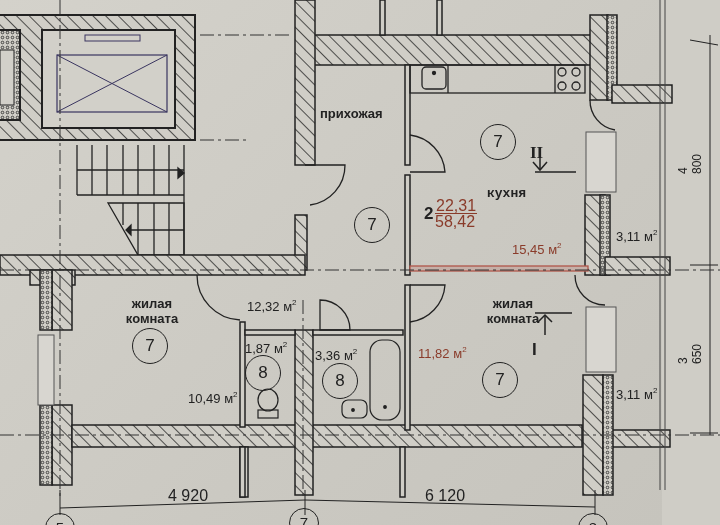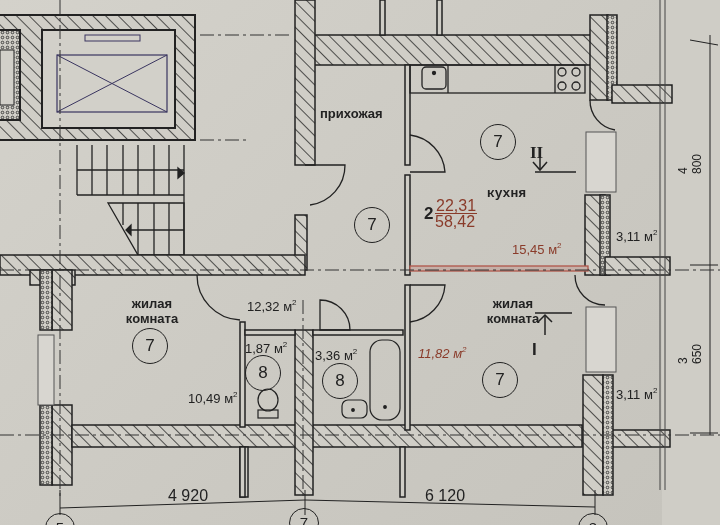--- a/index.html
+++ b/index.html
@@ -204,21 +204,21 @@
   <div class="circ" style="left:354px;top:207px;">7</div>
   <div class="circ" style="left:480px;top:124px;">7</div>
   <div class="circ" style="left:132px;top:328px;">7</div>
   <div class="circ" style="left:482px;top:362px;">7</div>
   <div class="circ" style="left:245px;top:355px;">8</div>
   <div class="circ" style="left:322px;top:363px;">8</div>
 
   <div class="area" style="left:247px;top:298px;"><span>12,32 м</span><sup>2</sup></div>
   <div class="area red" style="left:512px;top:241px;"><span>15,45 м</span><sup>2</sup></div>
   <div class="area" style="left:160px;top:390px;margin-left:28px;"><span>10,49 м</span><sup>2</sup></div>
-  <div class="area red" style="left:418px;top:345px;font-style:italic;"><span>11,82 м</span><sup>2</sup></div>
+  <div class="area red" style="left:418px;top:345px;"><span>11,82 м</span><sup>2</sup></div>
   <div class="area" style="left:245px;top:340px;"><span>1,87 м</span><sup>2</sup></div>
   <div class="area" style="left:315px;top:347px;text-align:center;"><span>3,36 м</span><sup>2</sup></div>
   <div class="area" style="left:616px;top:228px;"><span>3,11 м</span><sup>2</sup></div>
   <div class="area" style="left:616px;top:386px;"><span>3,11 м</span><sup>2</sup></div>
 
   <div class="aptnum" style="left:424px;top:204px;">2</div>
   <div class="frac" style="left:435px;top:198px;">
     <span class="num">22,31</span>
     <span>58,42</span>
   </div>

